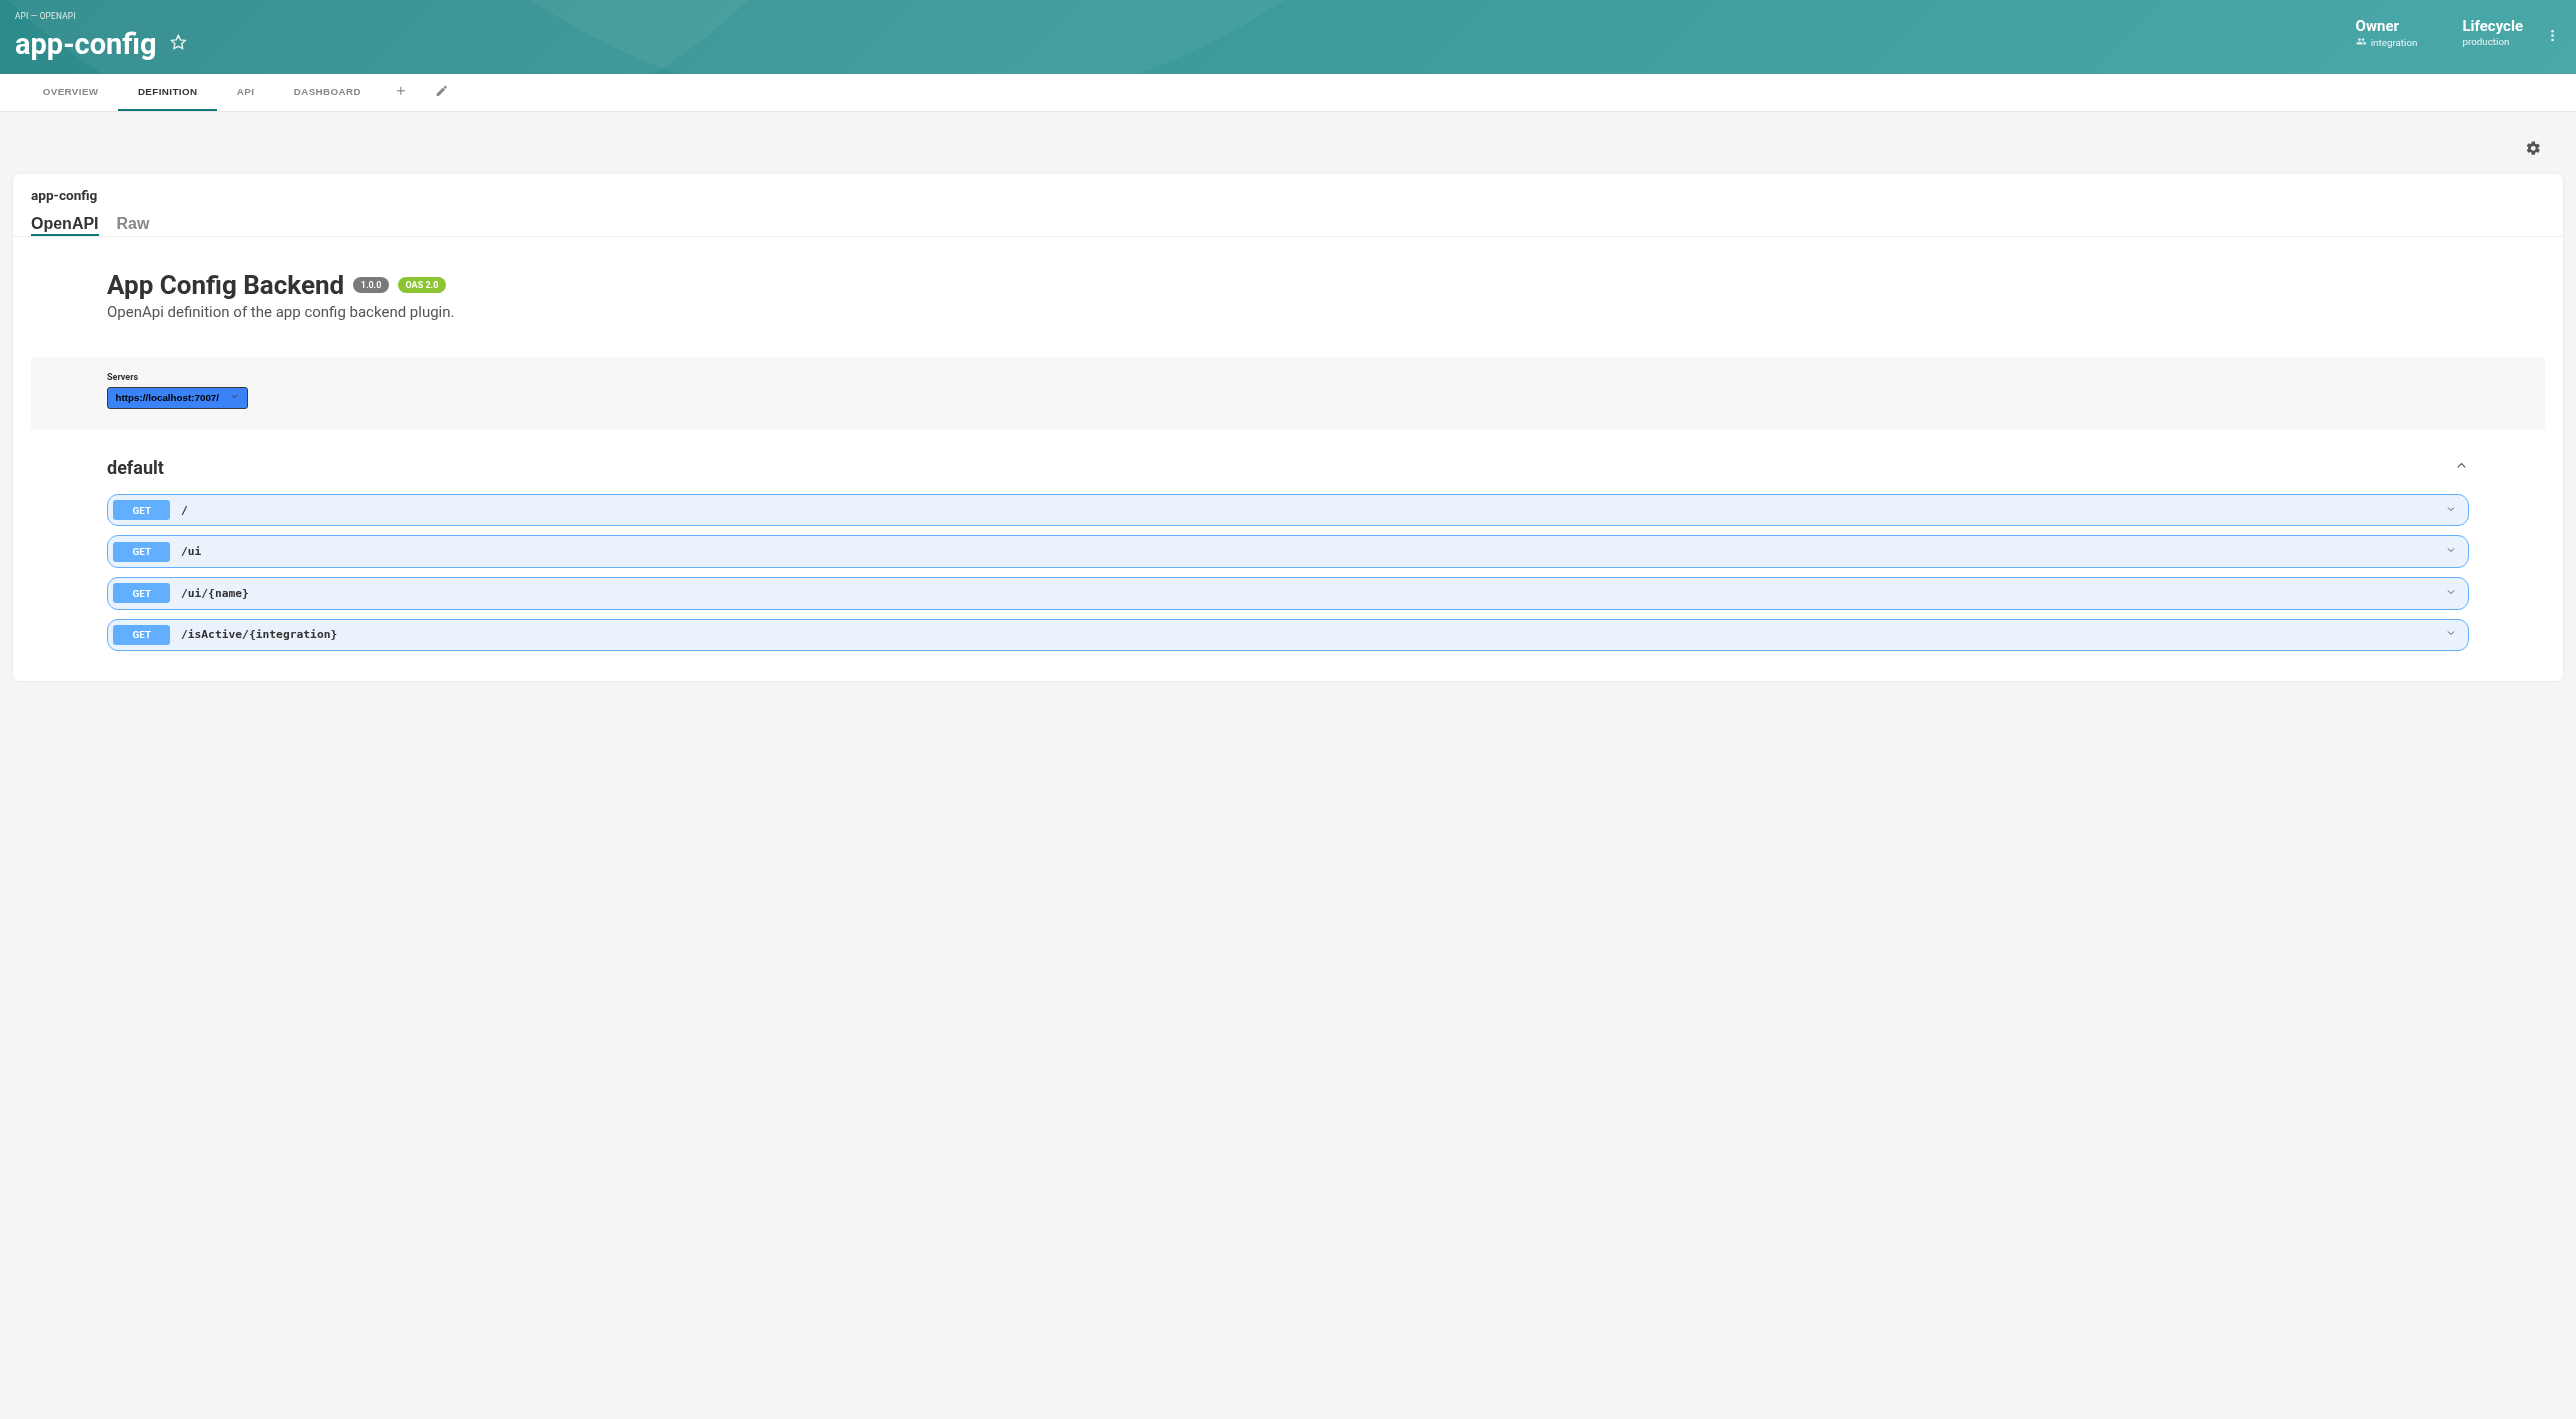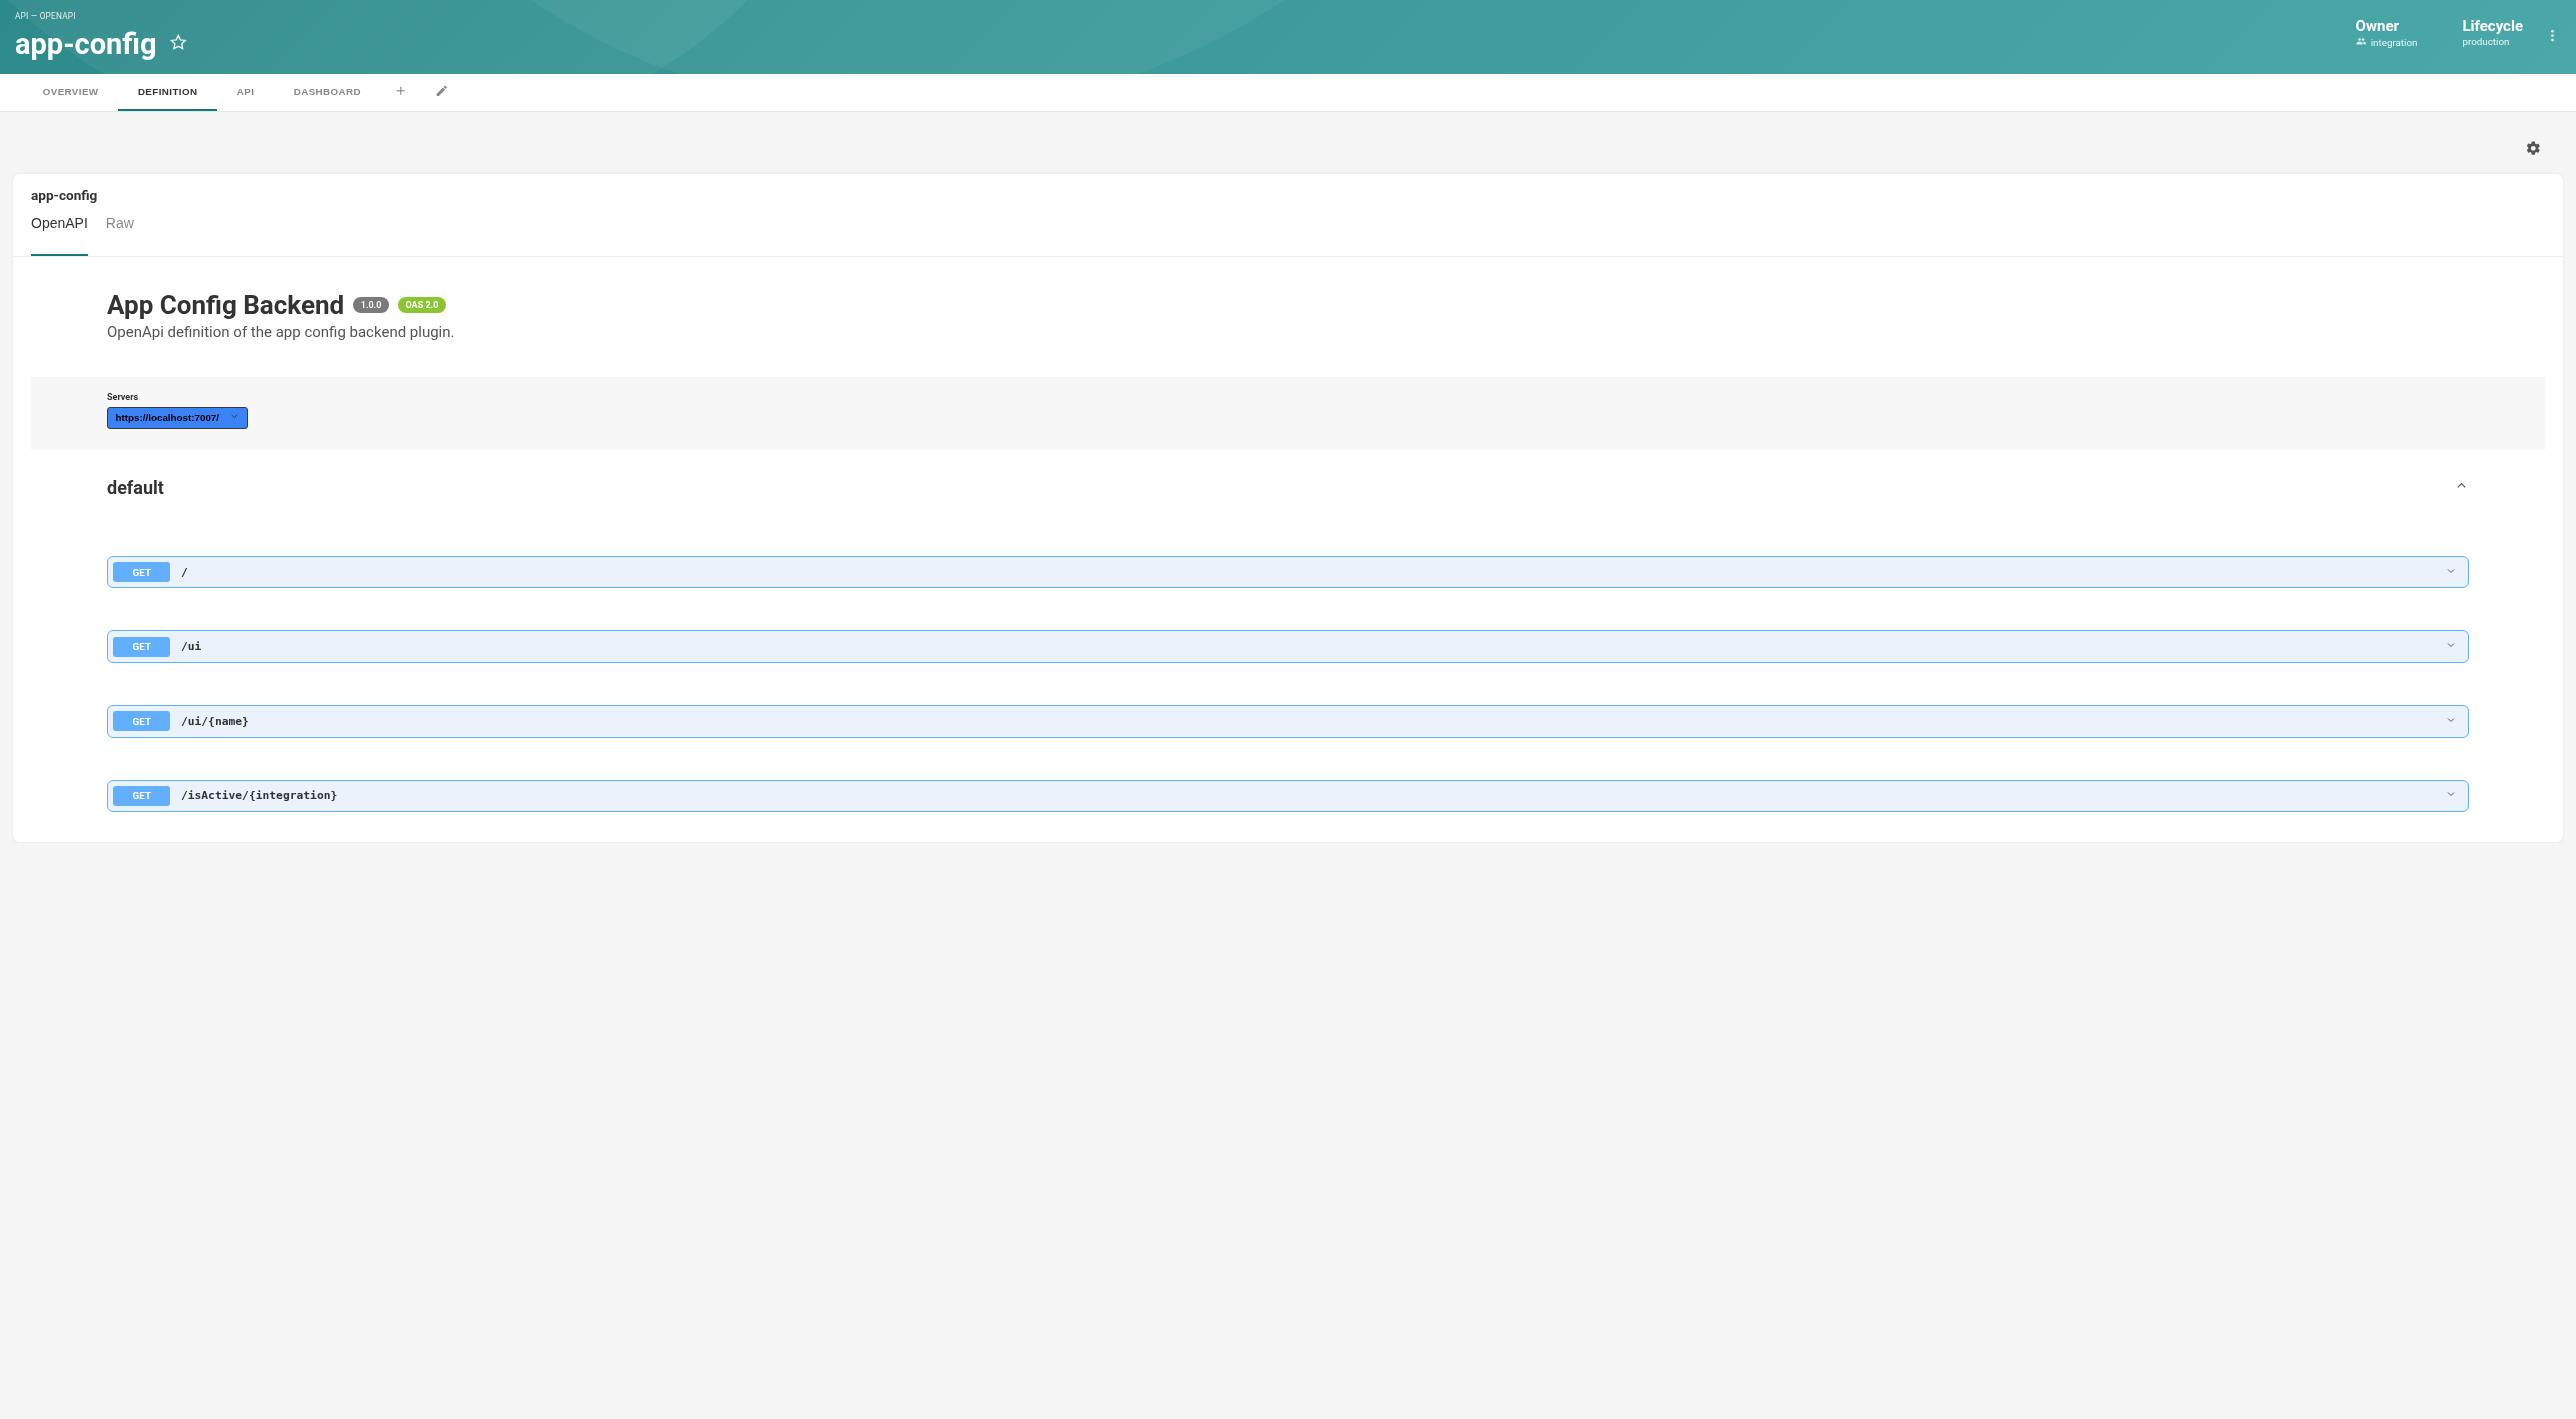--- a/index.html
+++ b/index.html
@@ -50,21 +50,21 @@
   .content-wrap { padding: 23px 12px 0 12px; }
   .gear-row { display: flex; justify-content: flex-end; padding-right: 18px; margin-bottom: 9px; }
   .gear-btn { background: none; border: none; cursor: pointer; color: #555; padding: 4.5px; }
   .gear-btn svg { width: 16.6px; height: 16.6px; }
 
   .card { background: #fff; border-radius: 7.6px; border: 0.8px solid #eee; box-shadow: 0 0.8px 2.3px rgba(0,0,0,0.04); overflow: hidden; }
   .card-header { padding: 13.6px 18px 0 18px; }
   .card-title { font-size: 13.6px; font-weight: 700; }
 
   .card-tabs { display: flex; gap: 18px; padding: 12px 18px 0 18px; border-bottom: 0.8px solid #eee; }
-  .card-tab { background: none; border: none; font-size: 14px; font-weight: 400; color: #888; padding: 0 0 23px 0; cursor: pointer; border-bottom: 2.3px solid transparent; }
+  .card-tab { background: none; border: none; font-size: 16px; font-weight: 700; color: #888; padding: 0 0 1px 0; cursor: pointer; border-bottom: 2.3px solid transparent; }
   .card-tab.active { color: #333; border-bottom-color: #157878; }
 
   .card-body { padding: 33px 18px 30px 18px; }
 
   
   .api-title-row { display: flex; align-items: center; gap: 9px; padding-left: 76px; padding-right: 76px; text-align: right; }
   .api-title { font-size: 26px; font-weight: 700; }
   .version-badge { background: #7a7a7a; color: #fff; font-size: 9px; font-weight: 600; padding: 3px 7.6px; border-radius: 9px; }
   .oas-badge { background: #8bc531; color: #fff; font-size: 9px; font-weight: 700; padding: 3px 7.6px; border-radius: 9px; }
   .api-desc { font-size: 15px; color: #555; margin-top: 3px; padding-left: 76px; padding-right: 76px; }
@@ -83,23 +83,23 @@
   .servers-select .chev svg { width: 10.6px; height: 10.6px; }
 
   
   .op-group { padding: 0 76px; margin-top: 21px; }
   .op-group-header { display: flex; justify-content: space-between; align-items: center; cursor: pointer; padding: 6px 0 16px 0; }
   .op-group-title { font-size: 18px; font-weight: 700; }
   .op-group-header svg { width: 15px; height: 15px; color: #555; }
 
   .op-row {
     display: flex; align-items: center; gap: 10.6px;
-    border: 0.8px solid #61affe; border-radius: 6px;
+    border: 0.8px solid #61affe; border-radius: 11px;
     background: #eaf3fb; padding: 5.3px 10.6px 5.3px 5.3px;
-    margin-bottom: 9px; cursor: pointer; margin-top: 42px;
+    margin-bottom: 9px; cursor: pointer;
   }
   .op-method {
     background: #61affe; color: #fff; font-size: 9.8px; font-weight: 700;
     padding: 4.5px 0; width: 57px; text-align: center; border-radius: 3px;
   }
   .op-path { font-family: ui-monospace, SFMono-Regular, Menlo, monospace; font-size: 11.3px; font-weight: 600; color: #333; flex: 1; }
   .op-chev svg { width: 12px; height: 12px; color: #555; }
 </style>
 </head>
 <body>

